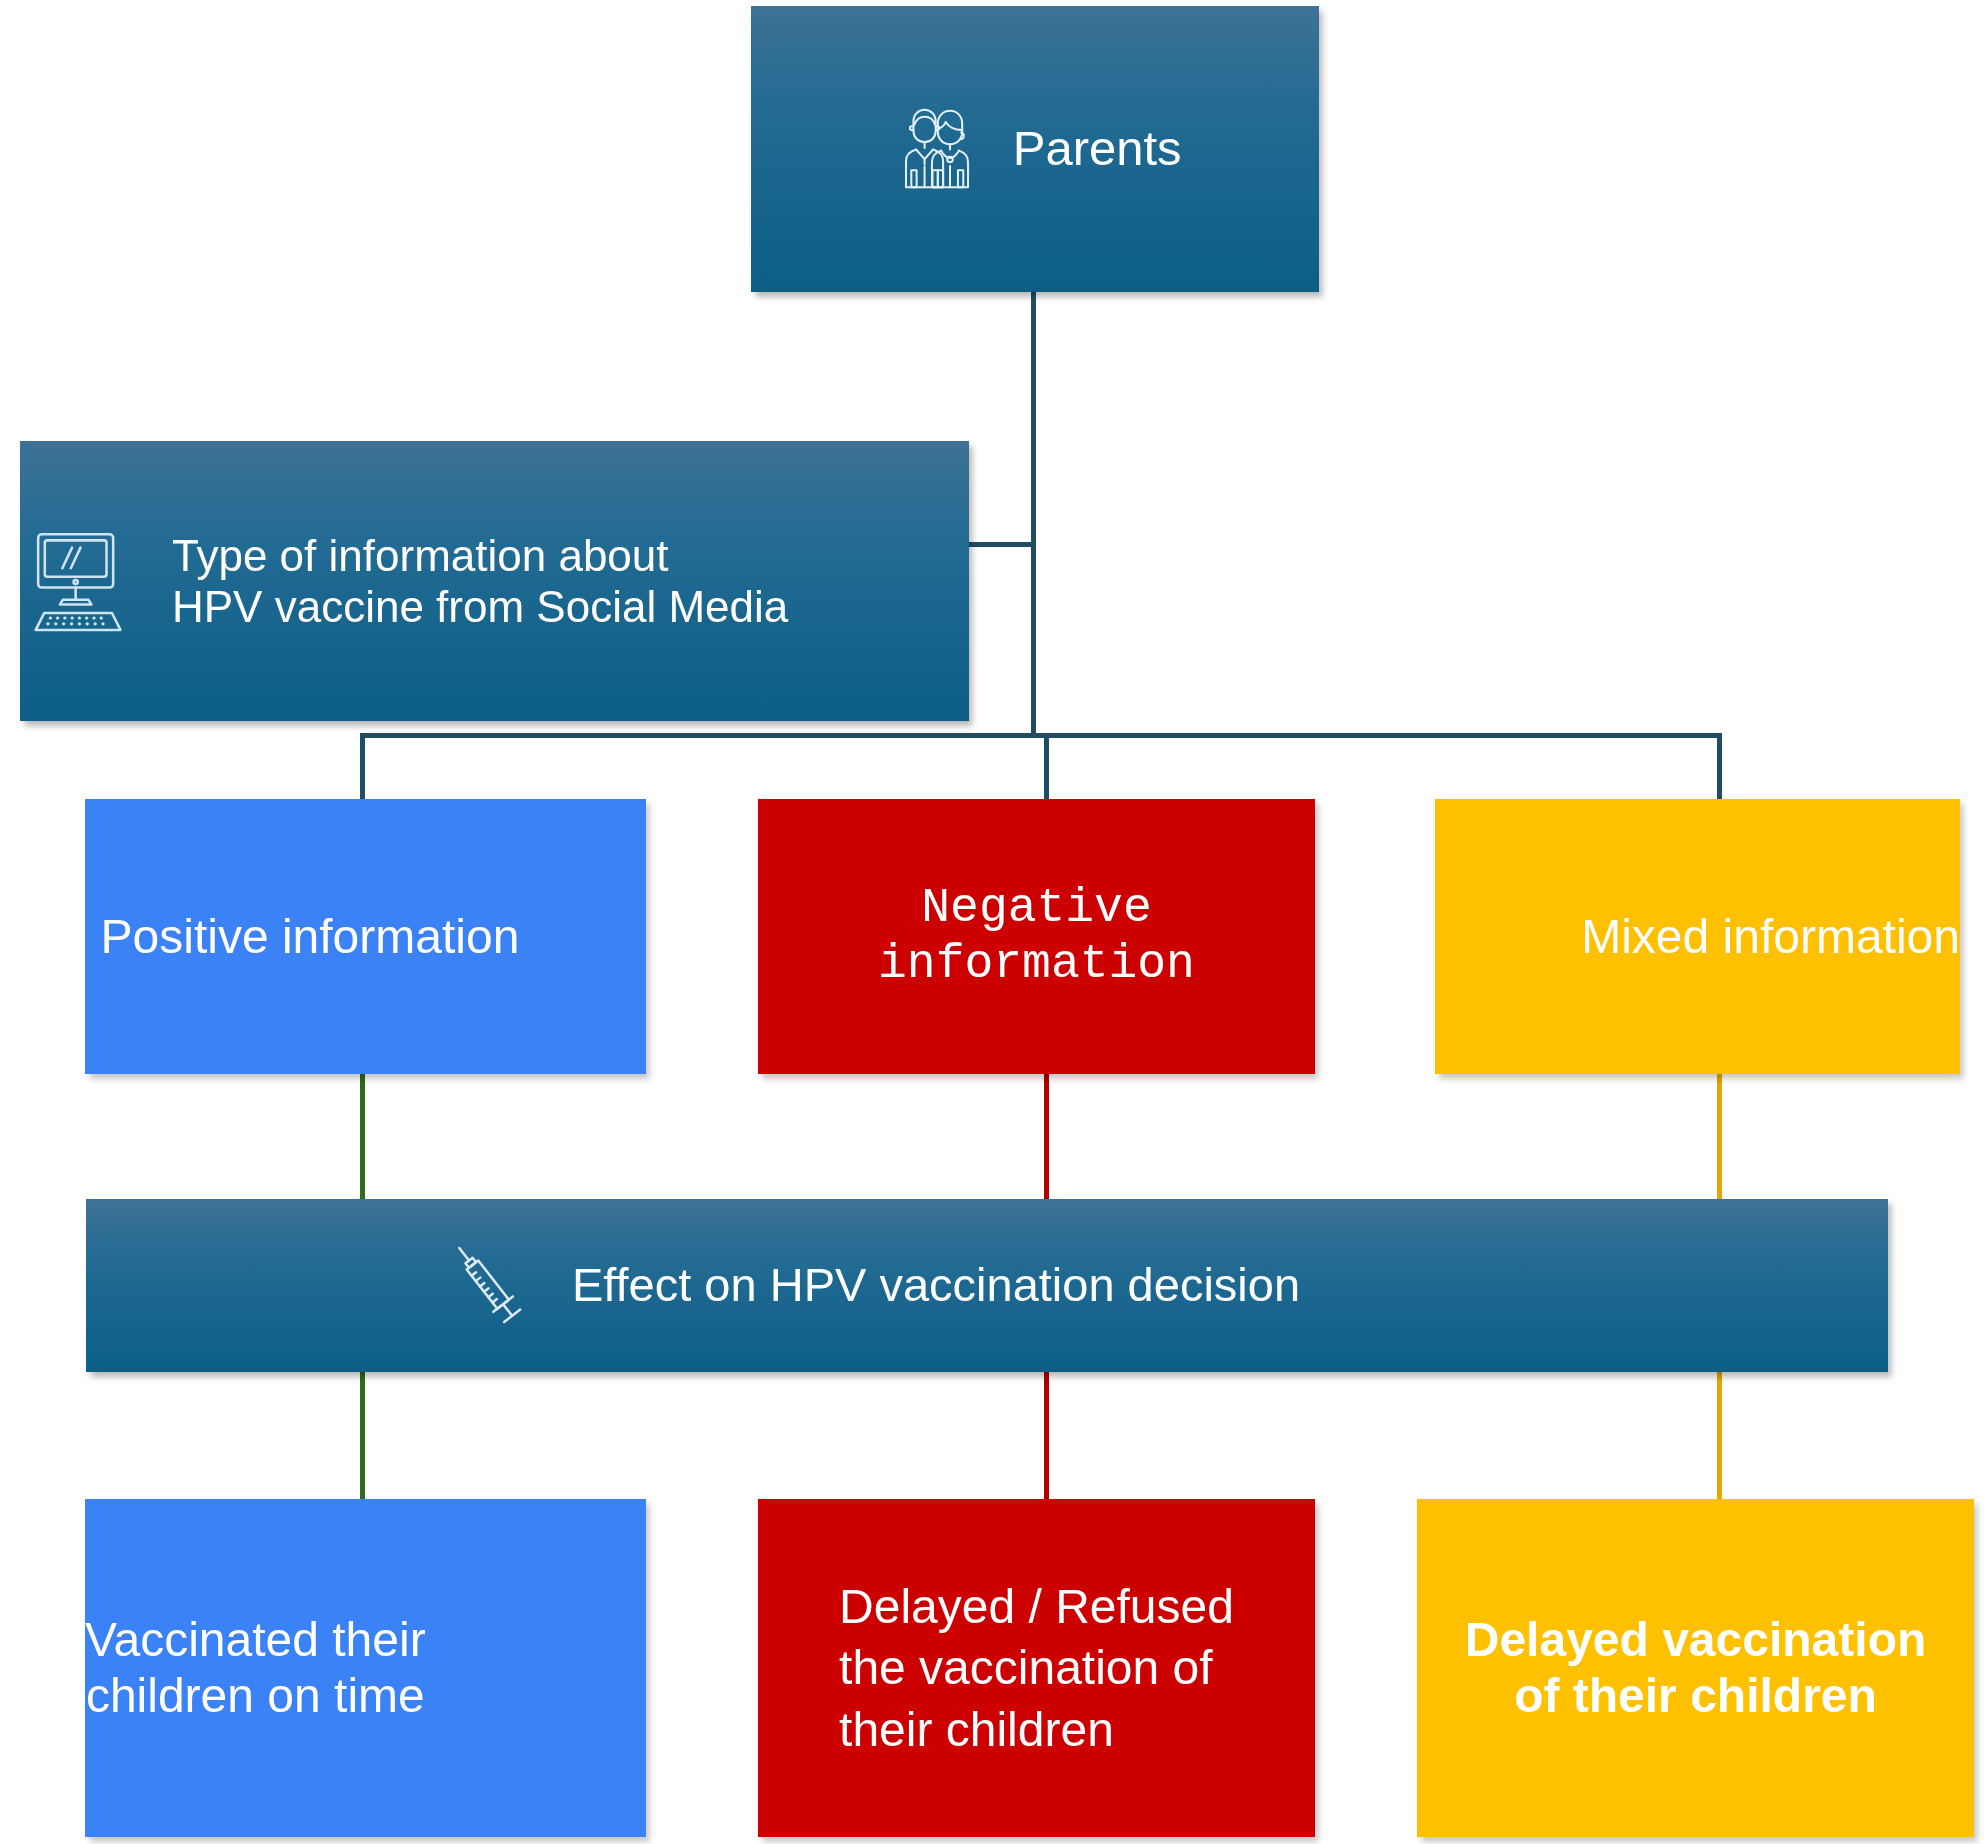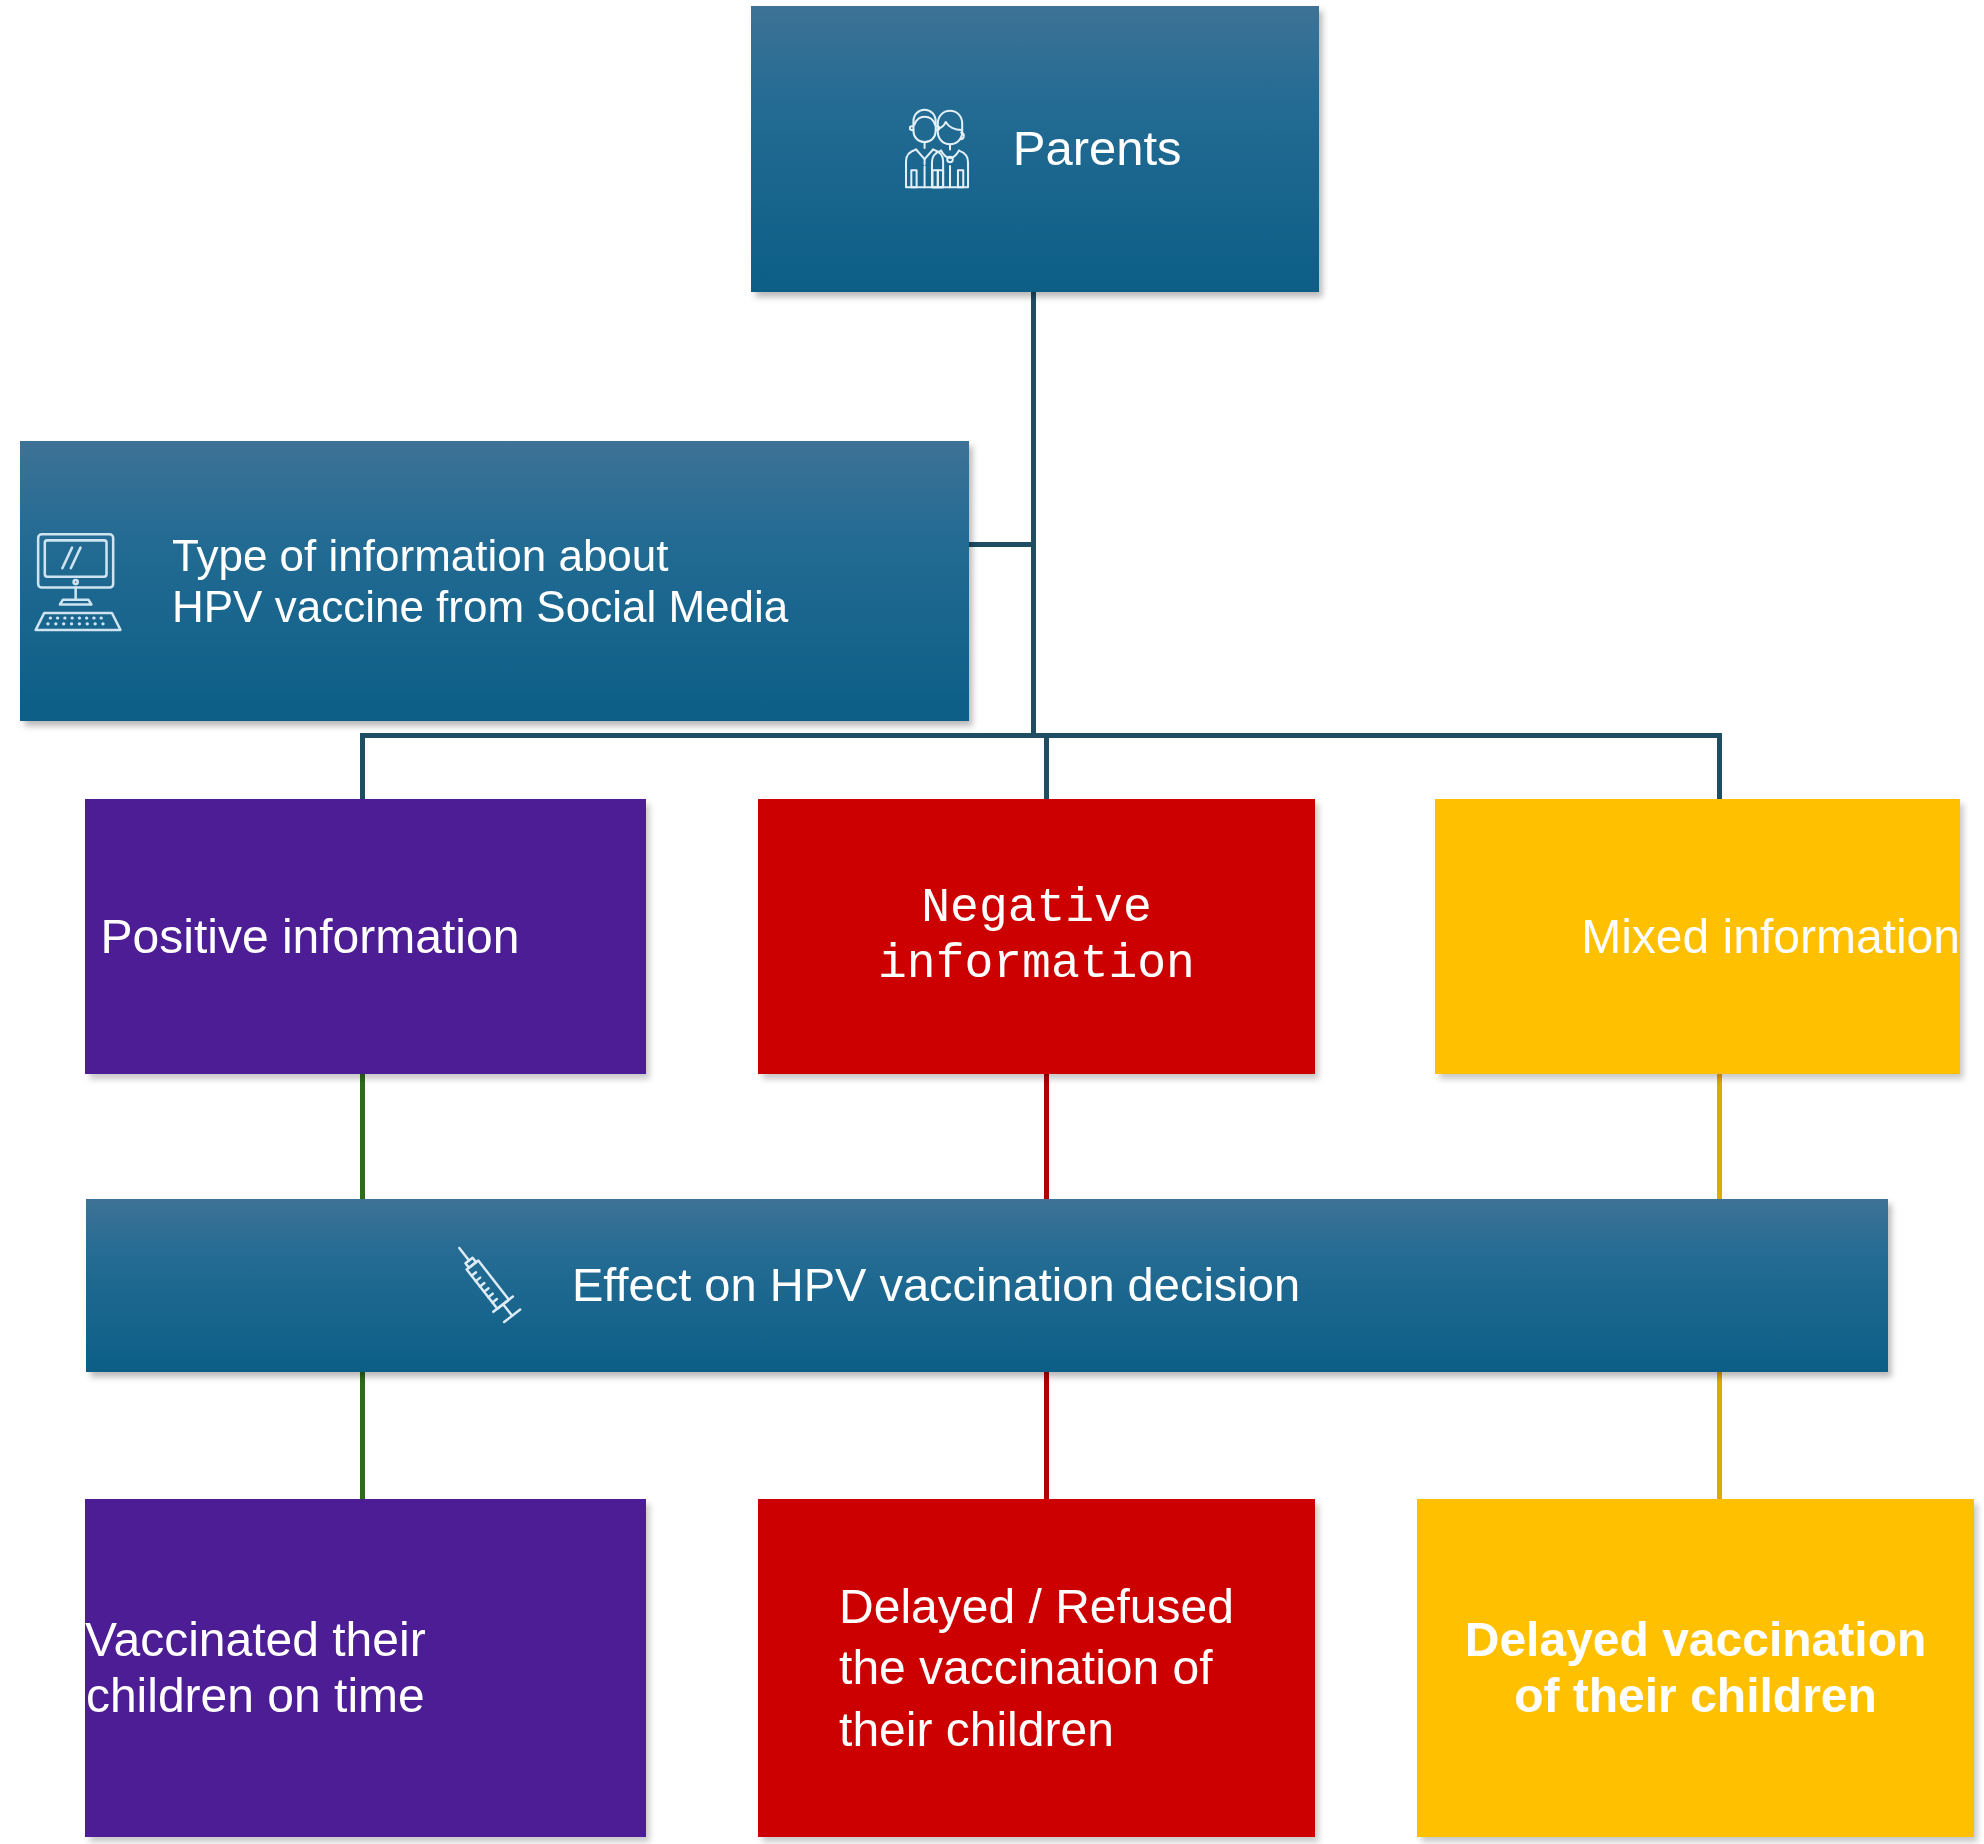--- a/index.html
+++ b/index.html
@@ -32,21 +32,21 @@
     white-space: pre-line;
   }
 
   
   .blue {
     background: linear-gradient(180deg, #3E7296 0%, #236B93 35%, #0C5E87 100%);
     box-shadow: 4.2px 5px 6.3px rgba(0,0,0,0.28);
   }
 
   
-  .green  { background: #4c1d95; box-shadow: 4.2px 5px 6.3px rgba(0,0,0,0.22); }
+  .green  { background: #3b82f6; box-shadow: 4.2px 5px 6.3px rgba(0,0,0,0.22); }
   .red    { background: #CC0000; box-shadow: 4.2px 5px 6.3px rgba(0,0,0,0.22); }
   .yellow { background: #FFC000; box-shadow: 4.2px 5px 6.3px rgba(0,0,0,0.22); justify-content: flex-end; }
 
   
   #node-parents {
     left: 751px; top: 5.6px; width: 568px; height: 286px;
     justify-content: center;
     font-size: 49px;
   }
   #node-parents .icon-wrap { margin-right: 18.3px; display:flex; align-items:center; }

